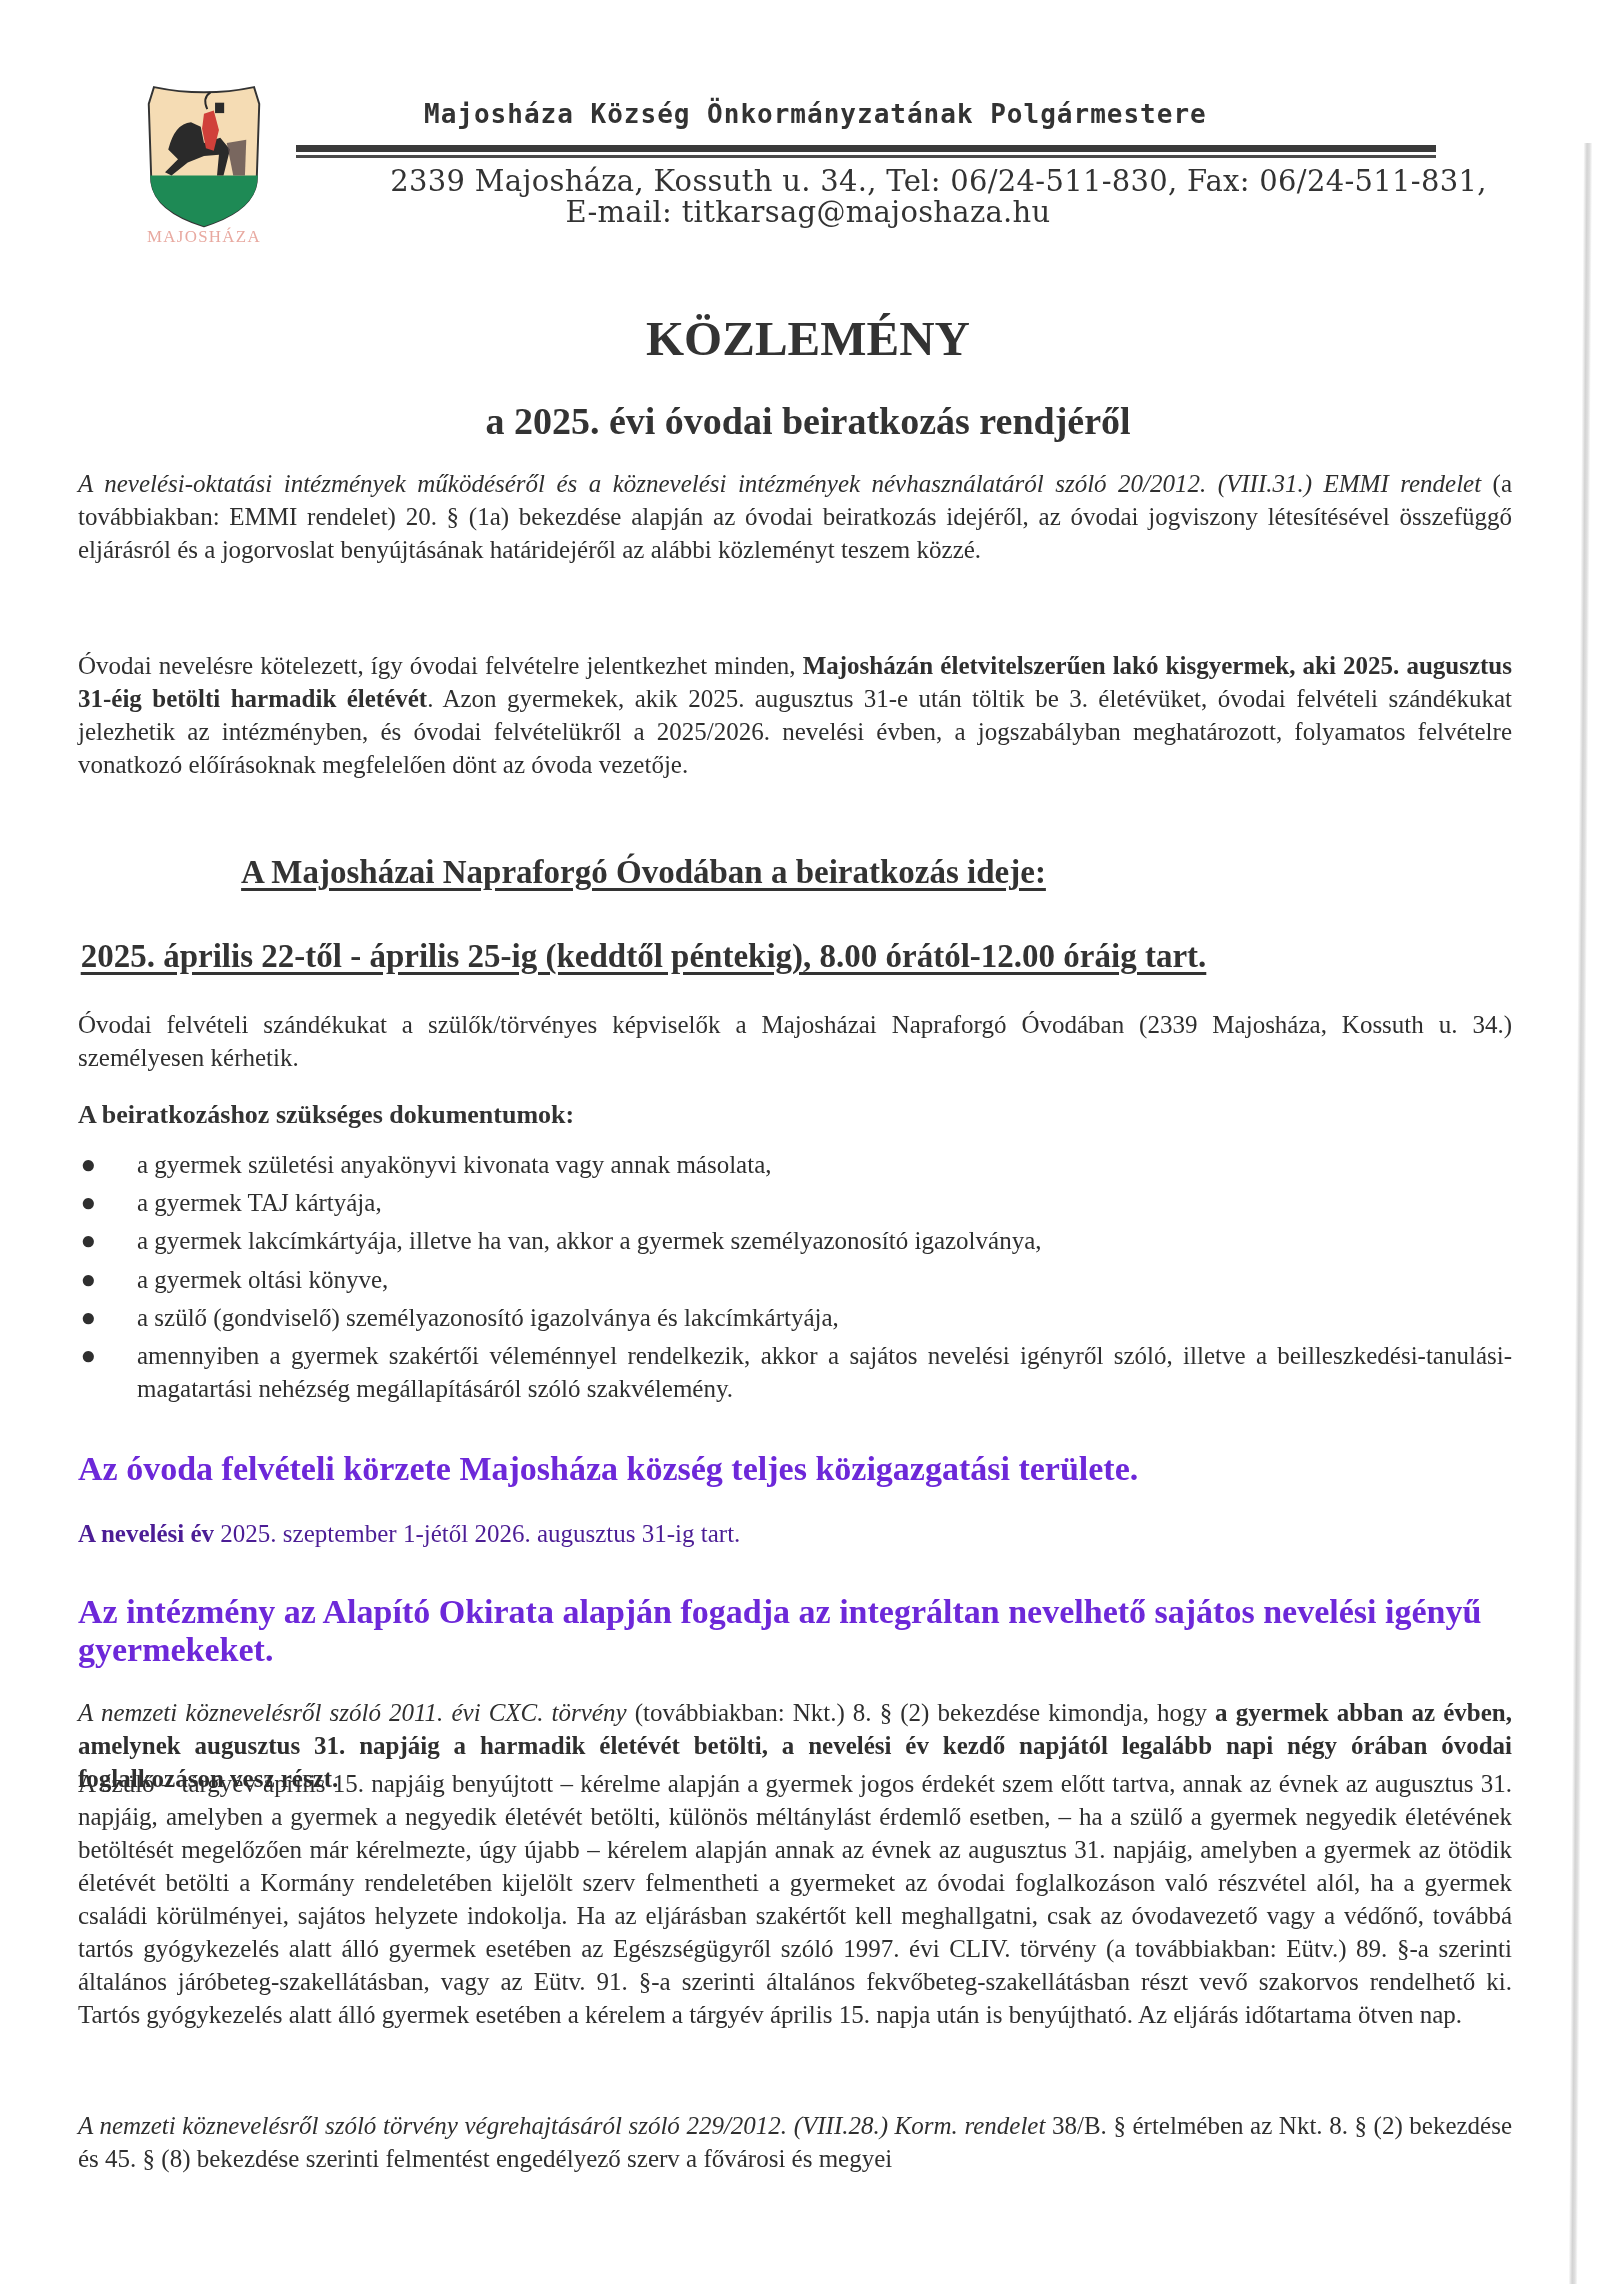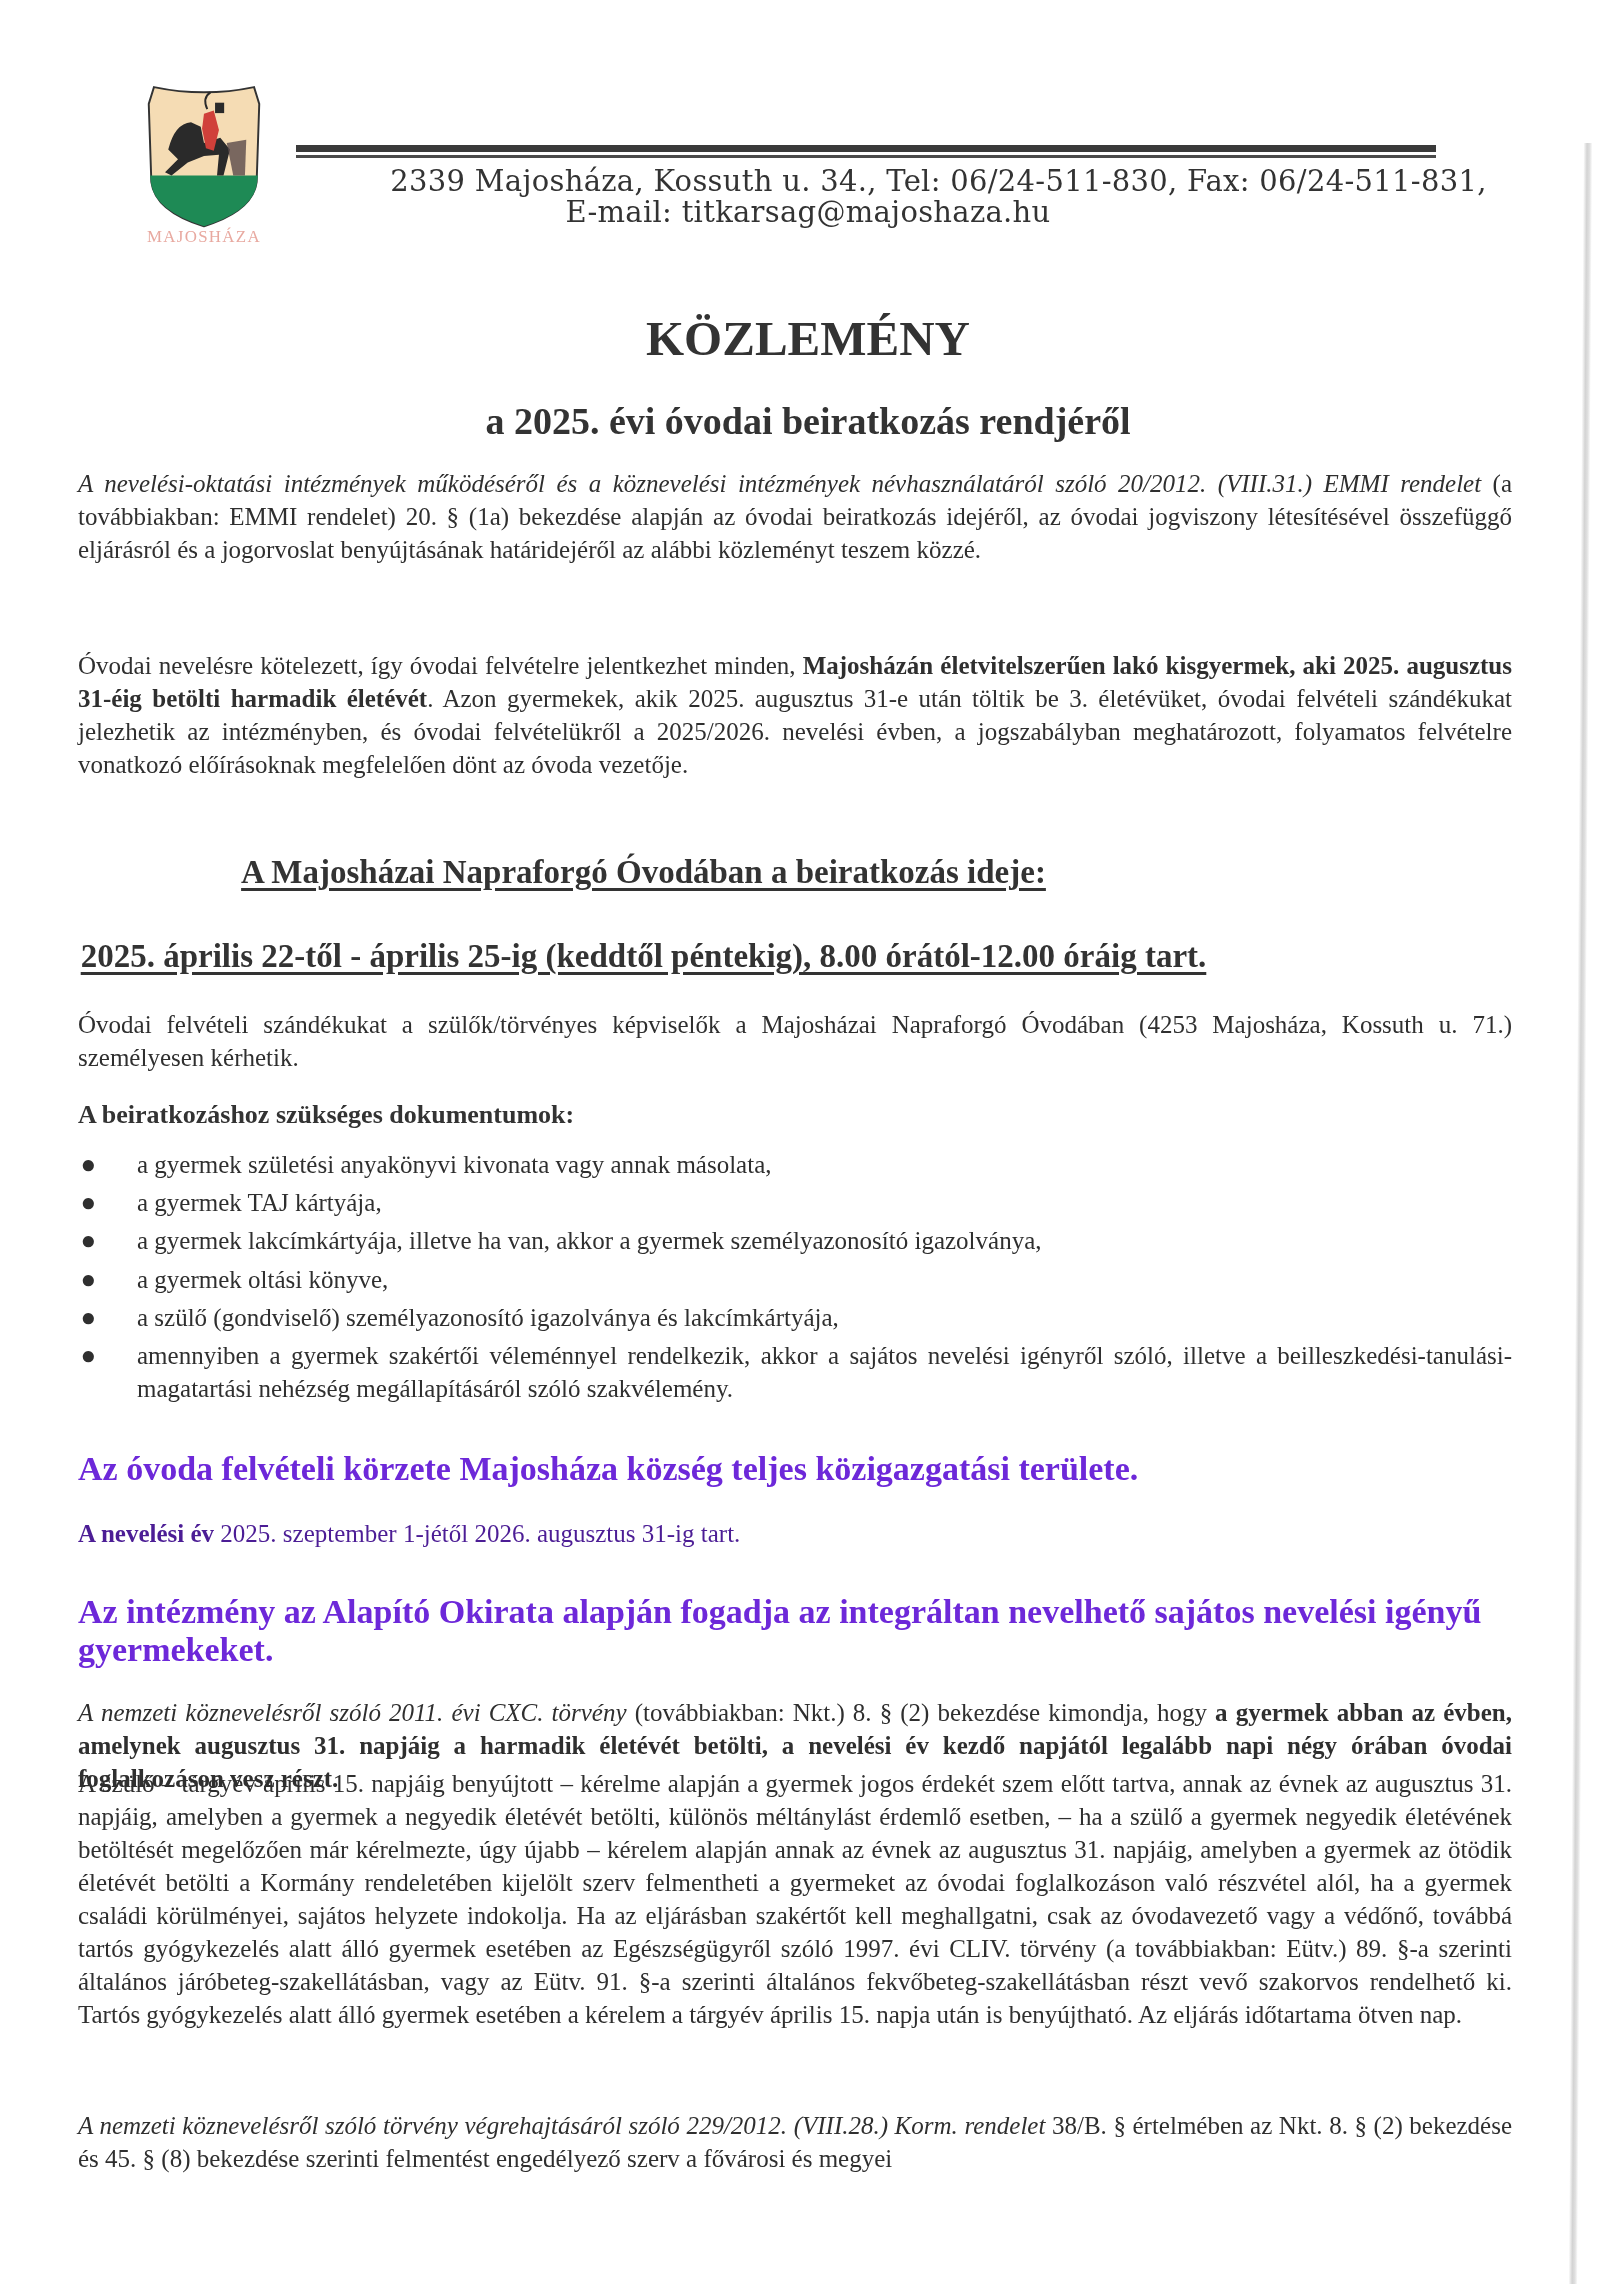--- a/index.html
+++ b/index.html
@@ -64,40 +64,41 @@
       <path d="M12 150 L178 150 L176 165 Q168 205 95 228 Q22 205 14 165 Z" fill="#1e8a55"></path>
       <path d="M40 110 Q50 70 75 68 L90 75 L95 100 L120 92 L135 110 L125 150 L115 150 L118 118 L95 120 L70 130 L45 150 L35 145 L55 125 Z" fill="#2a2a2a"></path>
       <path d="M95 55 L110 50 L118 80 L110 112 L98 108 L92 78 Z" fill="#d0403a"></path>
       <path d="M105 22 Q92 30 100 48" stroke="#2a2a2a" stroke-width="3" fill="none"></path>
       <rect x="112" y="38" width="14" height="16" fill="#2a2a2a"></rect>
       <path d="M130 100 L160 95 L158 150 L140 150 Z" fill="#5a4a4a" opacity="0.8"></path>
       <text x="95" y="252" text-anchor="middle" font-family="Liberation Serif, serif" font-size="26" fill="#e8a9a0" letter-spacing="2">MAJOSHÁZA</text>
     </svg>
   </div>
 
+  <div class="org-name">Majosháza Község Önkormányzatának Polgármestere</div>
   <div class="rule-thick"></div>
   <div class="rule-thin"></div>
   <div class="contact-line contact-1">2339 Majosháza, Kossuth u. 34., Tel: 06/24-511-830, Fax: 06/24-511-831,</div>
   <div class="contact-line contact-2">E-mail: titkarsag@majoshaza.hu</div>
 
   <div class="title title-main">KÖZLEMÉNY</div>
   <div class="title title-sub">a 2025. évi óvodai beiratkozás rendjéről</div>
 
   <div class="body-text p1">
     <i>A nevelési-oktatási intézmények működéséről és a köznevelési intézmények névhasználatáról szóló 20/2012. (VIII.31.) EMMI rendelet</i><span> (a továbbiakban: EMMI rendelet) 20. § (1a) bekezdése alapján az óvodai beiratkozás idejéről, az óvodai jogviszony létesítésével összefüggő eljárásról és a jogorvoslat benyújtásának határidejéről az alábbi közleményt teszem közzé.</span>
   </div>
 
   <div class="body-text p2">
     <span>Óvodai nevelésre kötelezett, így óvodai felvételre jelentkezhet minden, </span><b>Majosházán életvitelszerűen lakó kisgyermek, aki 2025. augusztus 31-éig betölti harmadik életévét</b><span>. Azon gyermekek, akik 2025. augusztus 31-e után töltik be 3. életévüket, óvodai felvételi szándékukat jelezhetik az intézményben, és óvodai felvételükről a 2025/2026. nevelési évben, a jogszabályban meghatározott, folyamatos felvételre vonatkozó előírásoknak megfelelően dönt az óvoda vezetője.</span>
   </div>
 
   <div class="centered-u u1">A Majosházai Napraforgó Óvodában a beiratkozás ideje:</div>
   <div class="centered-u u2">2025. április 22-től - április 25-ig (keddtől péntekig), 8.00 órától-12.00 óráig tart.</div>
 
-  <div class="body-text p3">Óvodai felvételi szándékukat a szülők/törvényes képviselők a Majosházai Napraforgó Óvodában (4253 Majosháza, Kossuth u. 71.) személyesen kérhetik.</div>
+  <div class="body-text p3">Óvodai felvételi szándékukat a szülők/törvényes képviselők a Majosházai Napraforgó Óvodában (2339 Majosháza, Kossuth u. 34.) személyesen kérhetik.</div>
 
   <div class="docs-heading">A beiratkozáshoz szükséges dokumentumok:</div>
   <ul class="doc-list">
     <li><span class="bullet">●</span><span>a gyermek születési anyakönyvi kivonata vagy annak másolata,</span></li>
     <li><span class="bullet">●</span><span>a gyermek TAJ kártyája,</span></li>
     <li><span class="bullet">●</span><span>a gyermek lakcímkártyája, illetve ha van, akkor a gyermek személyazonosító igazolványa,</span></li>
     <li><span class="bullet">●</span><span>a gyermek oltási könyve,</span></li>
     <li><span class="bullet">●</span><span>a szülő (gondviselő) személyazonosító igazolványa és lakcímkártyája,</span></li>
     <li><span class="bullet">●</span><span>amennyiben a gyermek szakértői véleménnyel rendelkezik, akkor a sajátos nevelési igényről szóló, illetve a beilleszkedési-tanulási-magatartási nehézség megállapításáról szóló szakvélemény.</span></li>
   </ul>

